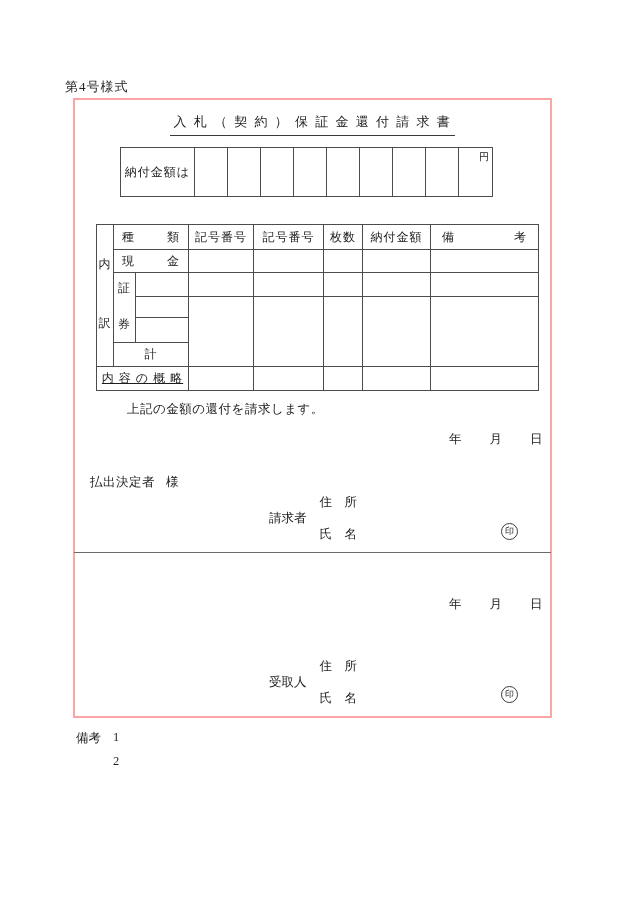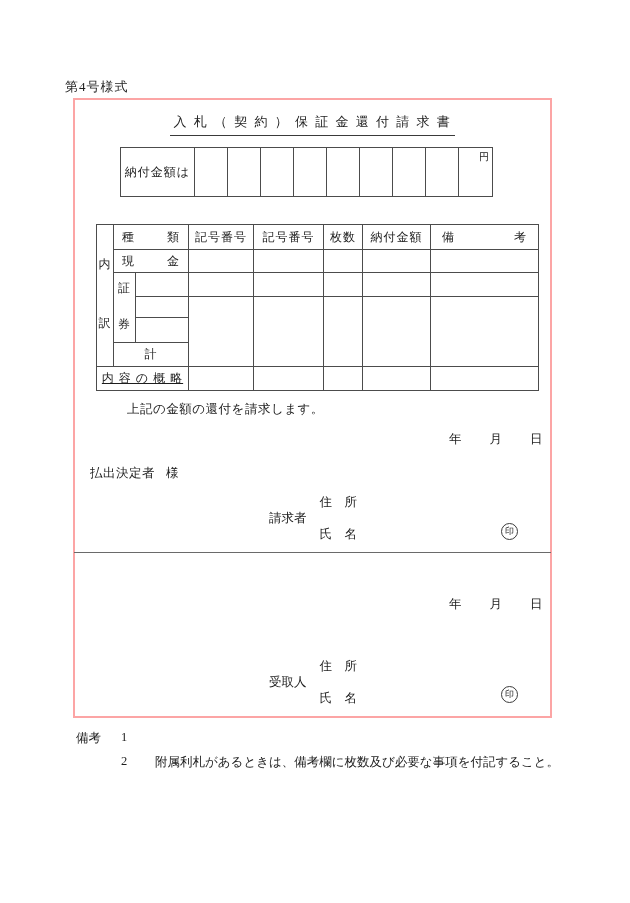--- a/index.html
+++ b/index.html
@@ -33,37 +33,37 @@
 
   .statement { position:absolute; font-size:12.5px; letter-spacing:0.5px; }
   .s1 { left:52px; top:301px; }
   .s2 { left:52px; top:466px; }
 
   .date-row { position:absolute; display:flex; gap:28px; font-size:12.5px; }
   .d1 { left:374px; top:331px; }
   .d2 { left:374px; top:496px; }
 
   .addressee { position:absolute; font-size:12.5px; letter-spacing:0.5px; }
-  .a1 { left:15px; top:365px; }
+  .a1 { left:15px; top:374px; }
   .a2 { left:15px; top:527px; }
   .hono { margin-left:11px; }
 
   .party { position:absolute; display:flex; align-items:center; gap:13px; font-size:12.5px; }
   .p1 { left:194px; top:394px; }
   .p2 { left:194px; top:558px; }
   .party-col { display:flex; flex-direction:column; gap:15px; }
 
   .seal { position:absolute; width:15px; height:15px; border:1px solid #3a3a3a; border-radius:50%; font-size:9px; line-height:15px; text-align:center; letter-spacing:0; }
   .seal1 { left:426px; top:423px; }
   .seal2 { left:426px; top:586px; }
 
   .divider { position:absolute; left:-1px; right:-1px; top:452px; border-top:1px solid #6a6a6a; }
 
   .notes { position:absolute; left:76px; top:730px; font-size:12.5px; }
-  .note-line { display:flex; margin-bottom:7px; white-space:nowrap;gap:8px; }
+  .note-line { display:flex; margin-bottom:7px; white-space:nowrap; }
   .note-label { width:37px; }
   .note-num { width:26px; }
 </style>
 </head>
 <body>
 
 <div class="page">
 
   <div class="form-number">第4号様式</div>
 
@@ -235,17 +235,16 @@
   </div>
 
   <div class="notes">
     <div class="note-line">
       <span class="note-label">備考</span>
       <span class="note-num">1</span>
     </div>
     <div class="note-line">
       <span class="note-label"></span>
       <span class="note-num">2</span>
-      <span class="note-text">附属利札があるときは、備考欄に枚数及び必要な事項を付記すること。</span>
     </div>
   </div>
 
 </div>
 
 </body></html>

